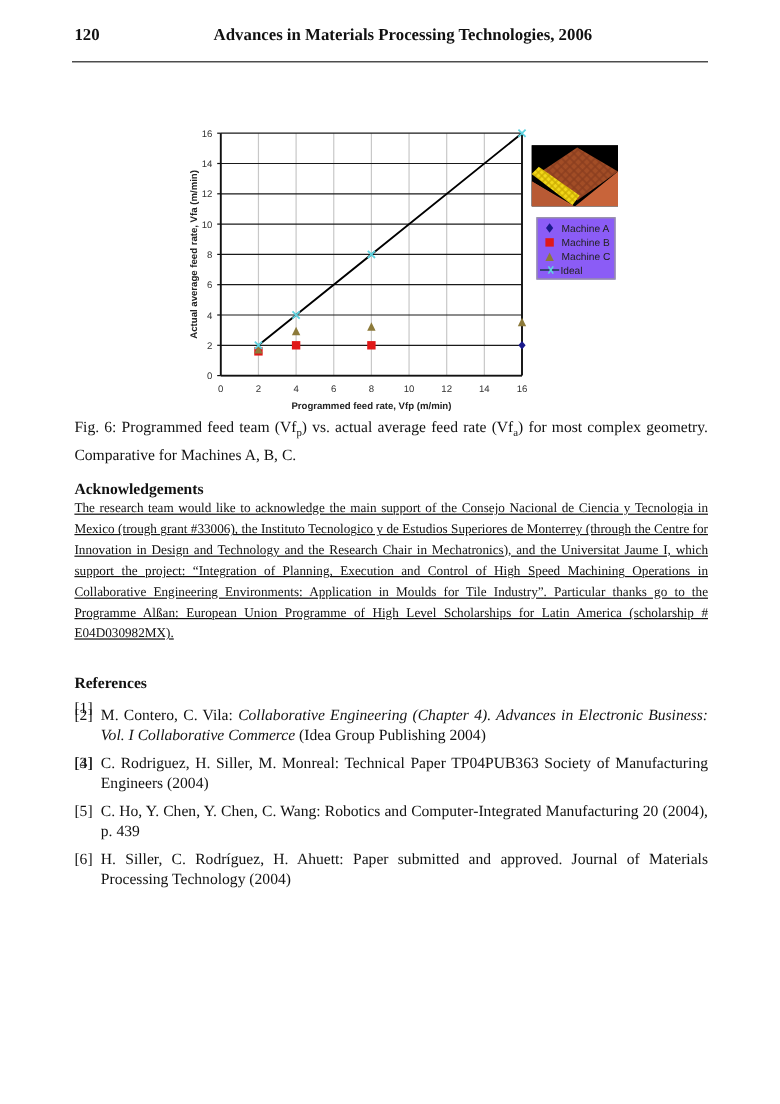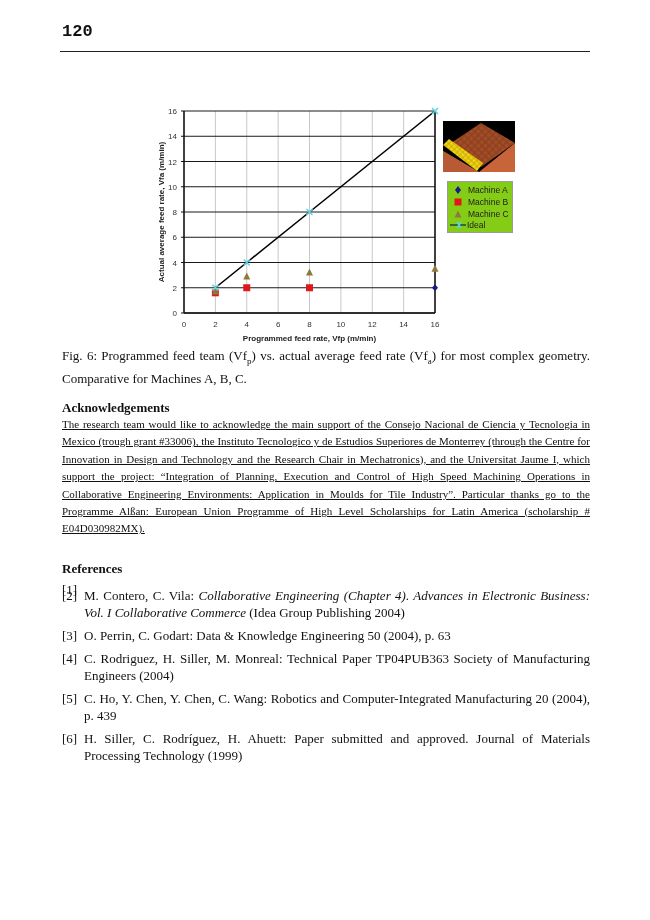--- a/index.html
+++ b/index.html
@@ -1,43 +1,44 @@
 <!DOCTYPE html>
 <html><head>
 <meta charset="utf-8">
 <style>
   html, body { margin: 0; padding: 0; background: #ffffff; }
   body { width: 650px; height: 920px; position: relative; overflow: hidden; font-family: "Liberation Serif", serif; color: #111; }
-  .running-head { position: absolute; left: 62px; top: 22px; width: 528px; height: 20px; font-family: Liberation Mono, monospace; font-weight: bold; font-size: 17px; }
+  .running-head { position: absolute; left: 62px; top: 22px; width: 528px; height: 20px; font-family: Liberation Serif, serif; font-weight: bold; font-size: 14px; }
   .running-head .pg { position: absolute; left: 0; top: 0; }
   .running-head .jt { position: absolute; left: 116px; top: 0; }
   .head-rule { position: absolute; left: 60px; top: 51px; width: 530px; height: 1px; background: #222; }
 
   .figure { position: absolute; left: 150px; top: 100px; width: 380px; height: 245px; }
   .figure svg { position: absolute; left: 0; top: 0; }
   .inset { position: absolute; left: 293px; top: 21px; width: 72px; height: 51px; background: #000; overflow: hidden; }
-  .legend { position: absolute; left: 297px; top: 81px; width: 64px; height: 50px; border: 1px solid #9a9a9a; background: #84cc16; font-family: "Liberation Sans", sans-serif; font-size: 8.5px; color: #222; }
+  .legend { position: absolute; left: 297px; top: 81px; width: 64px; height: 50px; border: 1px solid #9a9a9a; background: #8b5cf6; font-family: "Liberation Sans", sans-serif; font-size: 8.5px; color: #222; }
   .legend .row { position: absolute; left: 0; height: 12px; width: 64px; }
   .legend .sym { position: absolute; left: 3px; top: 0; width: 14px; height: 12px; }
   .legend .lbl { position: absolute; left: 20px; top: 0px; line-height: 12px; white-space: nowrap; }
 
   .caption { position: absolute; left: 62px; top: 347px; width: 528px; font-size: 13px; line-height: 17px; text-align: justify; }
   .caption sub { font-size: 9px; }
   .sec-head { position: absolute; left: 62px; font-weight: bold; font-size: 13px; text-align: center; }
   .para { position: absolute; left: 62px; top: 416px; width: 528px; font-size: 11px; line-height: 17.4px; text-align: justify; text-align-last: left; text-decoration: underline; }
   .refs { position: absolute; left: 62px; top: 581px; width: 528px; font-size: 13px; line-height: 17px; }
   .ref { position: relative; padding-left: 22px; margin-bottom: 6px; text-align: justify; }
   .ref .num { position: absolute; left: 0; top: 0; }
   .ref i { font-style: italic; }
 </style>
 </head>
 <body>
 
 <div class="running-head">
   <span class="pg">120</span>
+  <span class="jt">Advances in Materials Processing Technologies, 2006</span>
 </div>
 <div class="head-rule"></div>
 
 <div class="figure">
   <svg id="chart" width="300" height="245" viewBox="0 0 300 245" xmlns="http://www.w3.org/2000/svg">
       <rect x="34" y="11" width="251" height="202" fill="#ffffff"></rect>
       <line x1="65.375" y1="11" x2="65.375" y2="213" stroke="#c8c8c8" stroke-width="1"></line>
       <line x1="96.75" y1="11" x2="96.75" y2="213" stroke="#c8c8c8" stroke-width="1"></line>
       <line x1="128.125" y1="11" x2="128.125" y2="213" stroke="#c8c8c8" stroke-width="1"></line>
       <line x1="159.5" y1="11" x2="159.5" y2="213" stroke="#c8c8c8" stroke-width="1"></line>
@@ -151,17 +152,17 @@
 
 <div class="caption"><span>Fig. 6: Programmed feed team (Vf</span><sub>p</sub><span>) vs. actual average feed rate (Vf</span><sub>a</sub><span>) for most complex geometry. Comparative for Machines A, B, C.</span></div>
 
 <div class="sec-head" style="top:400px">Acknowledgements</div>
 <div class="para">The research team would like to acknowledge the main support of the Consejo Nacional de Ciencia y Tecnologia in Mexico (trough grant #33006), the Instituto Tecnologico y de Estudios Superiores de Monterrey (through the Centre for Innovation in Design and Technology and the Research Chair in Mechatronics), and the Universitat Jaume I, which support the project: “Integration of Planning, Execution and Control of High Speed Machining Operations in Collaborative Engineering Environments: Application in Moulds for Tile Industry”. Particular thanks go to the Programme Alßan: European Union Programme of High Level Scholarships for Latin America (scholarship # E04D030982MX).</div>
 
 <div class="sec-head" style="top:561px">References</div>
 <div class="refs" id="refs">
     <div class="ref"><span class="num">[1]</span></div>
     <div class="ref"><span class="num">[2]</span><span>M. Contero, C. Vila: </span><i>Collaborative Engineering (Chapter 4). Advances in Electronic Business: Vol. I Collaborative Commerce</i><span>  (Idea Group Publishing 2004)</span></div>
-    <div class="ref"><span class="num">[3]</span><span>O. Perrin, C. Godart: Data &amp; Knowledge Engineering 50 (2004), p. 63</span></div>
+    <div class="ref"><span class="num">[3]</span></div>
     <div class="ref"><span class="num">[4]</span><span>C. Rodriguez, H. Siller, M. Monreal: Technical Paper TP04PUB363 Society of Manufacturing Engineers (2004)</span></div>
     <div class="ref"><span class="num">[5]</span><span>C. Ho, Y. Chen, Y. Chen, C. Wang: Robotics and Computer-Integrated Manufacturing 20 (2004), p. 439</span></div>
-    <div class="ref"><span class="num">[6]</span><span>H. Siller, C. Rodríguez, H. Ahuett: Paper submitted and approved. Journal of Materials Processing Technology (1999)</span></div>
+    <div class="ref"><span class="num">[6]</span><span>H. Siller, C. Rodríguez, H. Ahuett: Paper submitted and approved. Journal of Materials Processing Technology (2004)</span></div>
   </div>
 
 </body></html>

